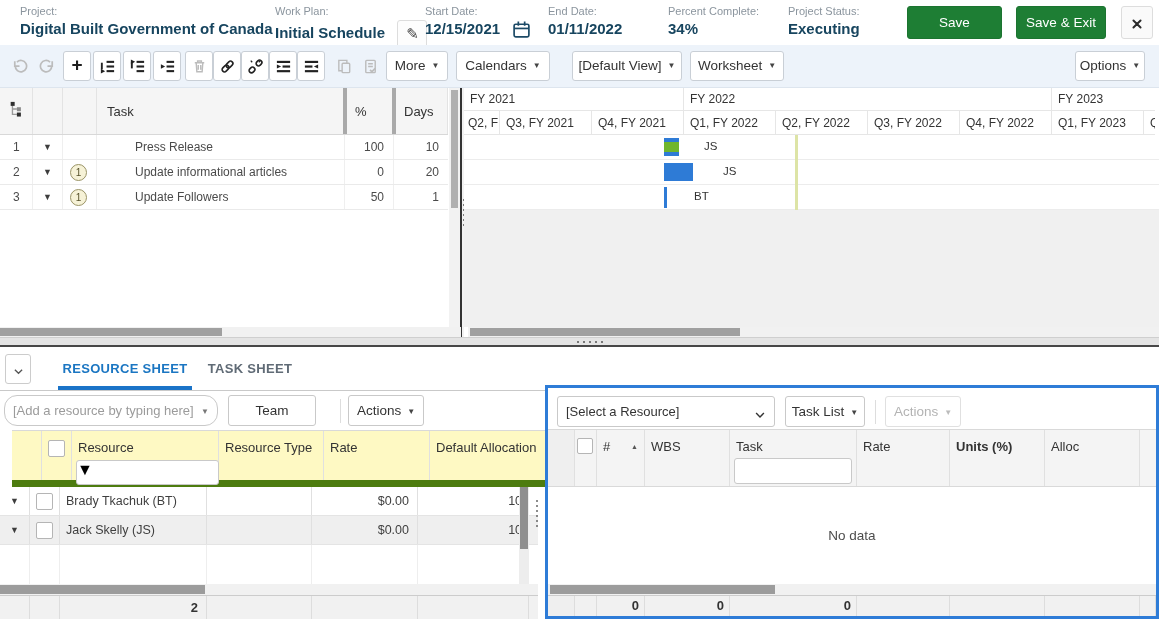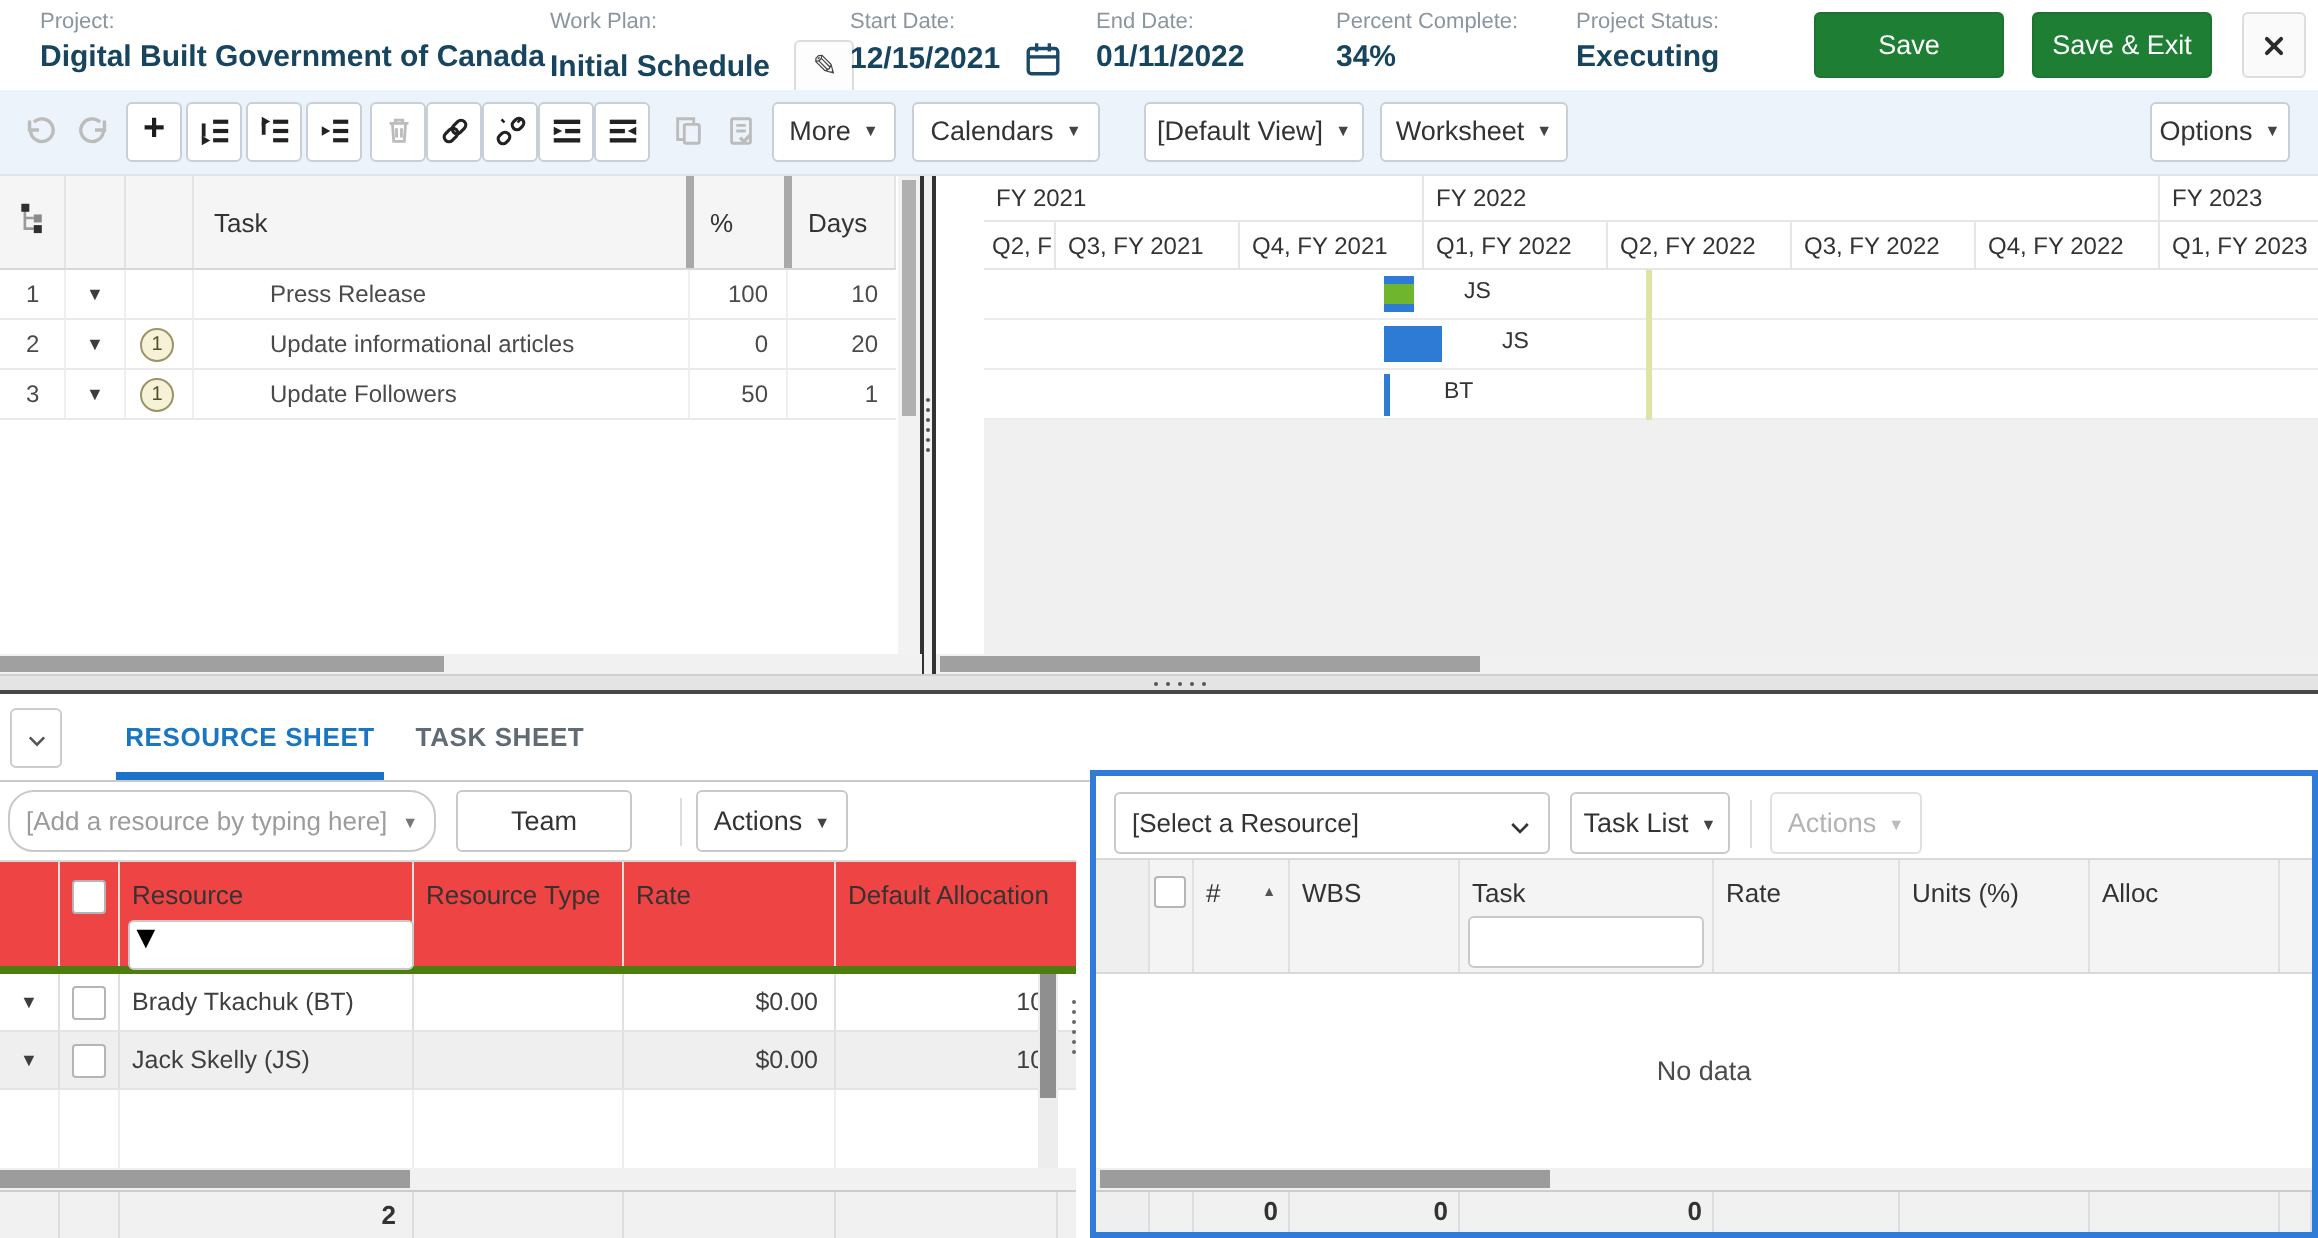--- a/index.html
+++ b/index.html
@@ -71,21 +71,21 @@
 
   
   .grid-vscroll { position:absolute; left:449px; top:0; width:11px; height:239px; background:#f2f2f2; }
   .grid-vscroll .thumb { position:absolute; left:2px; top:2px; width:7px; height:118px; background:#b0b0b0; }
   .vsplit { position:absolute; left:460px; top:0; width:8px; height:249px; background:#f2f2f2;
             border-left:2px solid #333; border-right:2px solid #333; cursor:col-resize; }
   .dots-v { position:absolute; left:1px; top:108px; }
   .dots-v i { display:block; width:2px; height:2px; background:#555; border-radius:50%; margin:3px 0; }
 
   
-  .gantt { position:absolute; left:492px; top:0; right:0; height:249px; background:#fff; overflow:hidden;padding-left:24px; }
+  .gantt { position:absolute; left:464px; top:0; right:0; height:249px; background:#fff; overflow:hidden;padding-left:24px; }
   .g-years, .g-quarters { position:absolute; left:0; right:0; white-space:nowrap; font-size:12px; color:#333; }
   .g-years { top:0; height:23px; }
   .g-quarters { top:23px; height:24px; }
   .g-cell { display:inline-block; height:100%; border-right:1px solid #e6e6e6; border-bottom:1px solid #e6e6e6;
             padding-left:6px; overflow:hidden; vertical-align:top; }
   .g-years .g-cell { line-height:23px; }
   .g-quarters .g-cell { line-height:24px; }
   .g-row { position:absolute; left:0; right:0; height:25px; border-bottom:1px solid #ececec; }
   .g-row1 { top:47px; } .g-row2 { top:72px; } .g-row3 { top:97px; }
   .gbar { position:absolute; background:#2e7bd6; cursor:pointer; }
@@ -126,22 +126,22 @@
   .add-combo input { position:absolute; left:8px; top:0; width:180px; height:29px; border:none; outline:none;
                      font-size:13px; color:#555; font-family:"Liberation Sans",sans-serif; background:transparent; }
   .add-combo input::placeholder { color:#9b9b9b; opacity:1; }
   .combo .c-caret { position:absolute; right:8px; top:11px; font-size:8px; color:#777; }
   .pbtn { position:absolute; top:4px; height:31px; border:1px solid #c9c9c9; border-radius:3px; background:#fff;
           color:#333; font-size:13.5px; line-height:29px; text-align:center; cursor:pointer; }
   .pbtn.disabled { color:#b3b3b3; border-color:#e0e0e0; cursor:default; }
   .pbtn.disabled .caret { color:#bcbcbc; }
   .vline { position:absolute; top:8px; width:1px; height:24px; background:#ddd; }
 
-  .res-header { position:absolute; left:0; top:39px; width:538px; height:57px; background:#ef4444;
-                border-top:1px solid #d9d9d9; border-bottom:4px solid #4d7c0f; }
+  .res-header { position:absolute; left:12px; top:39px; width:538px; height:57px; background:#fef9c3;
+                border-top:1px solid #d9d9d9; border-bottom:7px solid #4d7c0f; }
   .cr { position:absolute; top:0; height:100%; border-right:1px solid #e0e0e0; }
   .cr-exp  { left:0; width:30px; }
   .cr-chk  { left:30px; width:30px; }
   .cr-res  { left:60px; width:147px; }
   .cr-type { left:207px; width:105px; }
   .cr-rate { left:312px; width:106px; }
   .cr-alloc{ left:418px; width:111px; border-right:none; }
   .rh-txt { font-size:13px; color:#333; display:block; padding:9px 0 0 6px; white-space:nowrap; overflow:hidden; }
   .filter-select { position:absolute; left:4px; top:29px; width:143px; height:25px; background:#fff;
                    border:1px solid #c9c9c9; border-radius:3px; }
@@ -177,21 +177,21 @@
   .sel-chev { position:absolute; right:7px; top:8px; }
   .ap-header { position:absolute; left:0; top:41px; width:608px; height:58px; background:#f4f4f4;
                border-top:1px solid #d9d9d9; border-bottom:1px solid #d9d9d9; }
   .ca { position:absolute; top:0; height:100%; border-right:1px solid #e0e0e0; }
   .ca-fill { left:0; width:27px; background:#efefef; }
   .ca-chk  { left:27px; width:22px; }
   .ca-num  { left:49px; width:48px; }
   .ca-wbs  { left:97px; width:85px; }
   .ca-task { left:182px; width:127px; }
   .ca-rate { left:309px; width:93px; }
-  .ca-units{ left:402px; width:95px; }
+  .ca-units{ left:402px; width:95px;font-weight:bold; }
   .ca-alloc{ left:497px; width:95px; }
   .ca-extra{ left:592px; width:16px; border-right:none; }
   .ap-header .cb { margin:8px 0 0 2px; width:16px; height:16px; }
   .sort-asc { position:absolute; right:6px; top:13px; font-size:7px; color:#555; }
   .task-filter { position:absolute; left:4px; top:28px; width:118px; height:26px; background:#fff;
                  border:1px solid #c9c9c9; border-radius:3px; }
   .task-filter input { width:100%; height:100%; border:none; outline:none; background:transparent;
                        font-family:"Liberation Sans",sans-serif; font-size:12px; padding:0 6px; }
   .ap-body { position:absolute; left:0; top:99px; width:608px; height:97px; background:#fff;
              display:flex; align-items:center; justify-content:center; }

